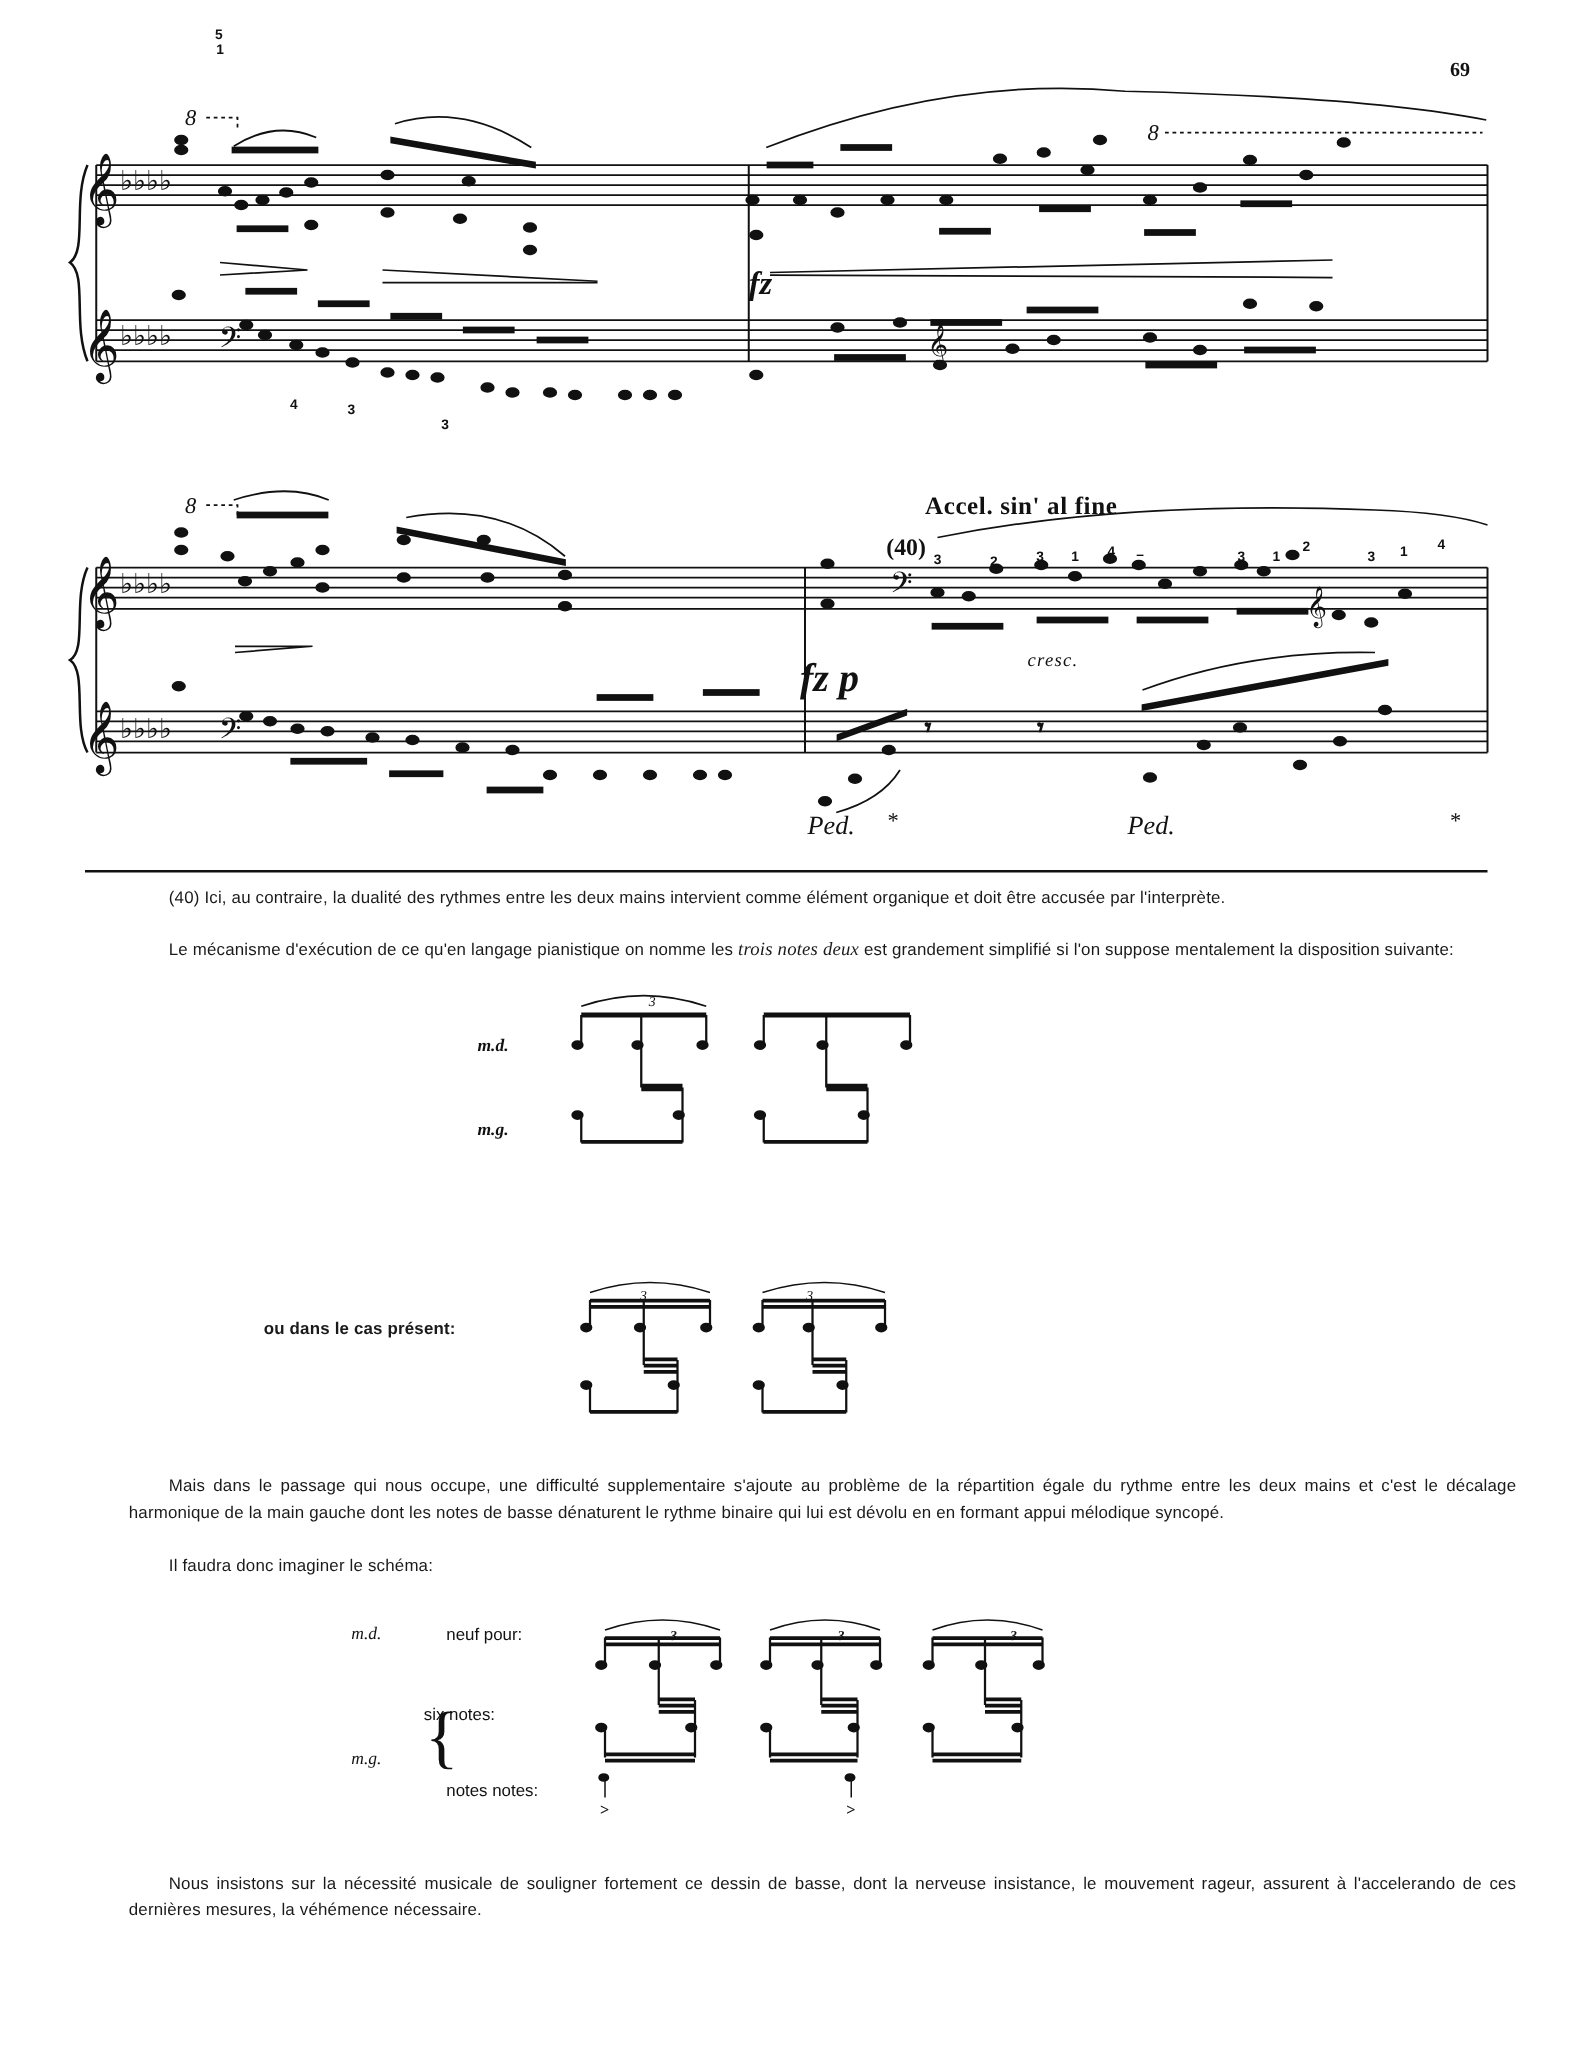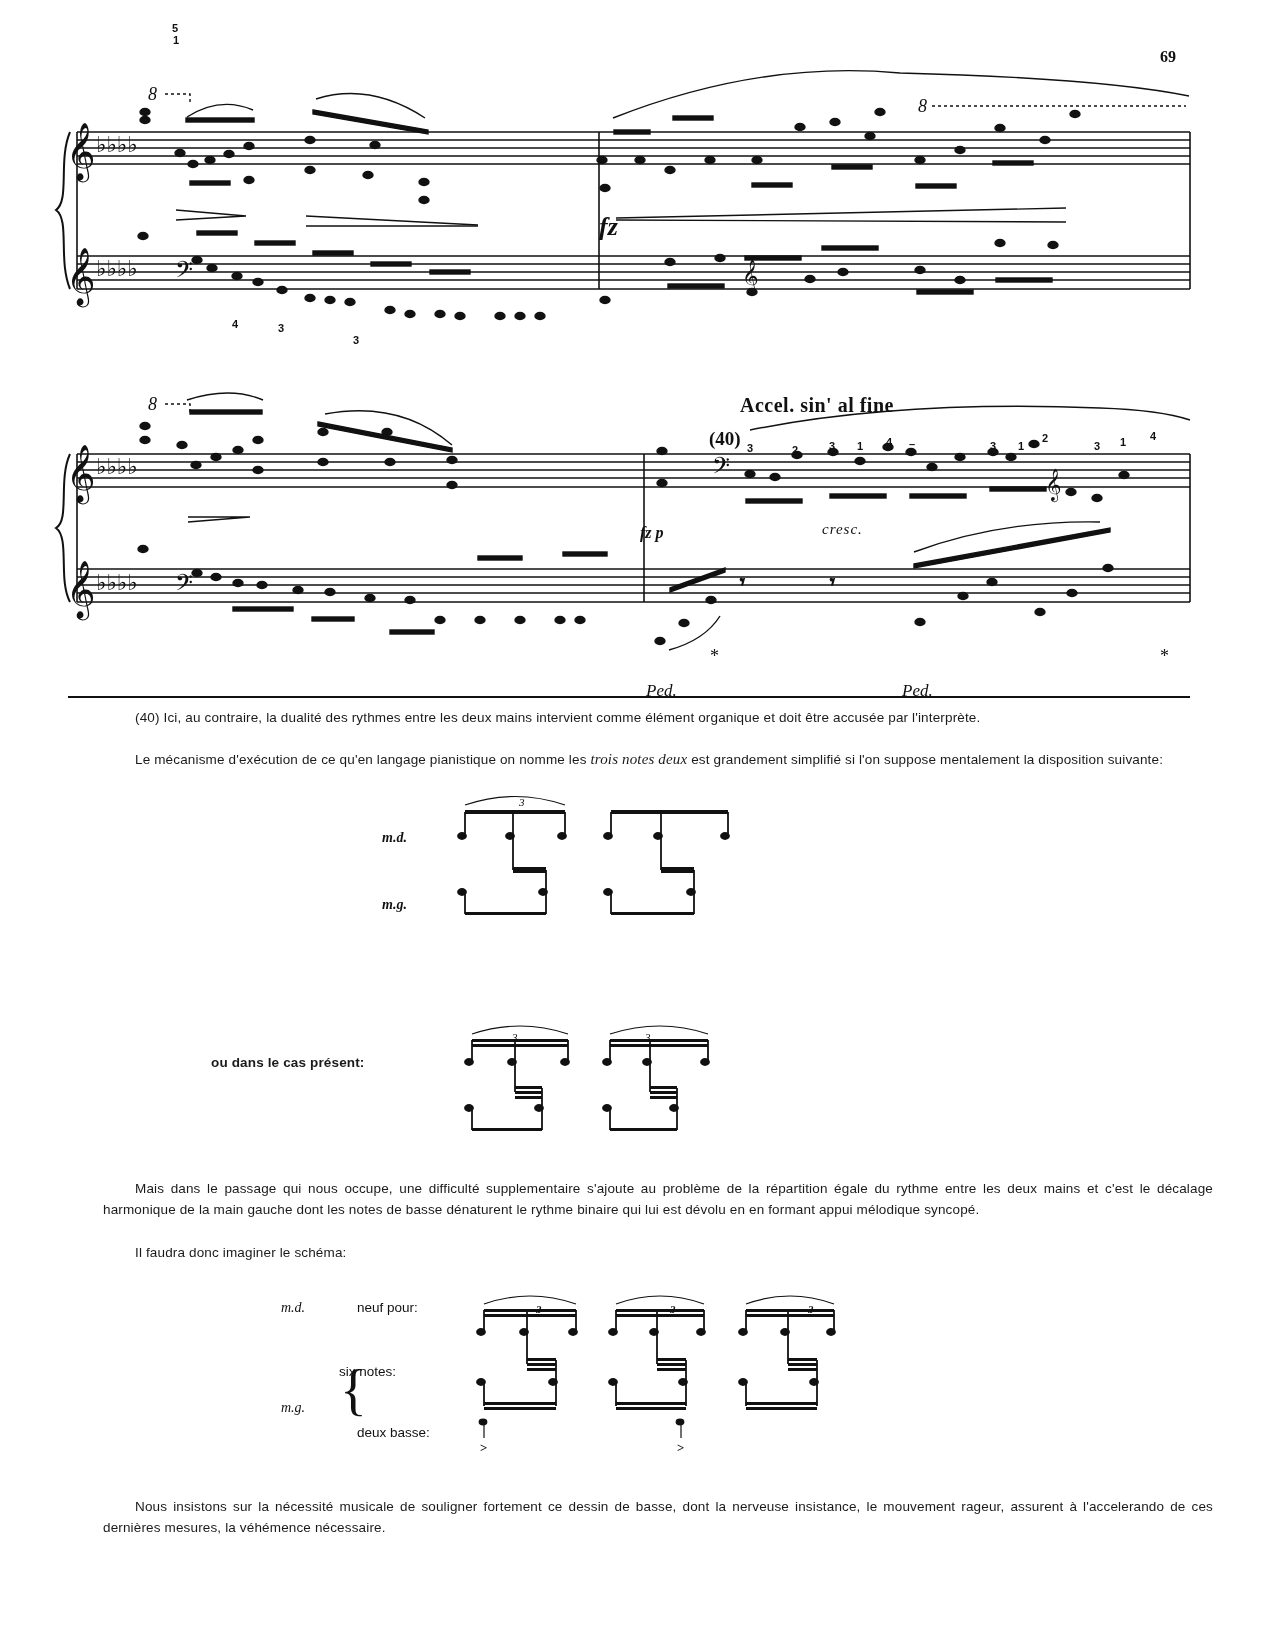--- a/index.html
+++ b/index.html
@@ -7,23 +7,23 @@
     width: 1272px; height: 1641px; position: relative; overflow: hidden;
     font-family: "Liberation Serif", "DejaVu Serif", serif; color: #111;
   }
   .abs { position: absolute; }
   .page-number { left: 1160px; top: 48px; font-weight: bold; font-size: 16px; font-family: "Liberation Serif", serif; }
   svg.score { position: absolute; left: 0; top: 0; }
   .tempo { left: 740px; top: 394px; font-weight: bold; font-size: 20px; letter-spacing: 0.5px; }
   .measure-num { left: 709px; top: 428px; font-size: 19px; font-weight: bold; }
   .dyn { font-style: italic; font-weight: bold; font-family: "Liberation Serif", serif; }
   .dyn-fz1 { left: 599px; top: 212px; font-size: 26px; }
-  .dyn-fzp { left: 640px; top: 524px; font-size: 16px; }
+  .dyn-fzp { left: 640px; top: 524px; font-size: 32px; }
   .cresc { left: 822px; top: 521px; font-style: italic; font-size: 15px; letter-spacing: 1px; }
-  .ped { font-family: "Liberation Serif", serif; font-style: italic; font-size: 17px; margin-top: 33px; }
+  .ped { font-family: "Liberation Serif", serif; font-style: italic; font-size: 21px; }
   .star { font-size: 18px; }
   .finger { font-size: 11px; font-weight: bold; font-family: "Liberation Sans", sans-serif; }
   .rule { left: 68px; top: 696px; width: 1122px; height: 2px; background: #111; }
   .text {
     font-family: "Liberation Sans", "DejaVu Sans", sans-serif; font-size: 13.5px;
     line-height: 21px; color: #1a1a1a; letter-spacing: 0.15px;
   }
   .para { left: 72px; width: 1110px; text-align: justify; }
   .indent { text-indent: 32px; margin-left: 31px; }
   em { font-family: "Liberation Serif", serif; font-style: italic; font-size: 15px; }
@@ -416,21 +416,21 @@
 
 <div class="abs text para indent" style="top:1242px;">
   <span>Il faudra donc imaginer le schéma:</span>
 </div>
 
 <div class="abs lbl-italic" style="left:281px; top:1300px; font-weight:normal;">m.d.</div>
 <div class="abs lbl-sans" style="left:357px; top:1300px;">neuf pour:</div>
 <div class="abs lbl-italic" style="left:281px; top:1400px; font-weight:normal;">m.g.</div>
 <div class="abs" style="left:340px; top:1362px; font-size:56px; line-height:56px; font-weight:lighter;">{</div>
 <div class="abs lbl-sans" style="left:339px; top:1364px;">six notes:</div>
-<div class="abs lbl-sans" style="left:357px; top:1425px;">deux basse:</div>
+<div class="abs lbl-sans" style="left:357px; top:1425px;">notes notes:</div>
 <div class="abs" style="left:536px; top:1303px; font-size:11px; font-style:italic; font-weight:bold;">3</div>
 <div class="abs" style="left:670px; top:1303px; font-size:11px; font-style:italic; font-weight:bold;">3</div>
 <div class="abs" style="left:808px; top:1303px; font-size:11px; font-style:italic; font-weight:bold;">3</div>
 <svg class="abs" style="left:470px; top:1290px;" width="420" height="170">
   <g stroke="#111" stroke-width="1.8" fill="#111">
 
     <g>
       <path d="M14 14 Q60 -2 106 14" fill="none" stroke-width="1.2"></path>
       <rect x="14" y="19" width="92" height="3" stroke="none"></rect>
         <rect x="14" y="24" width="92" height="3" stroke="none"></rect>

